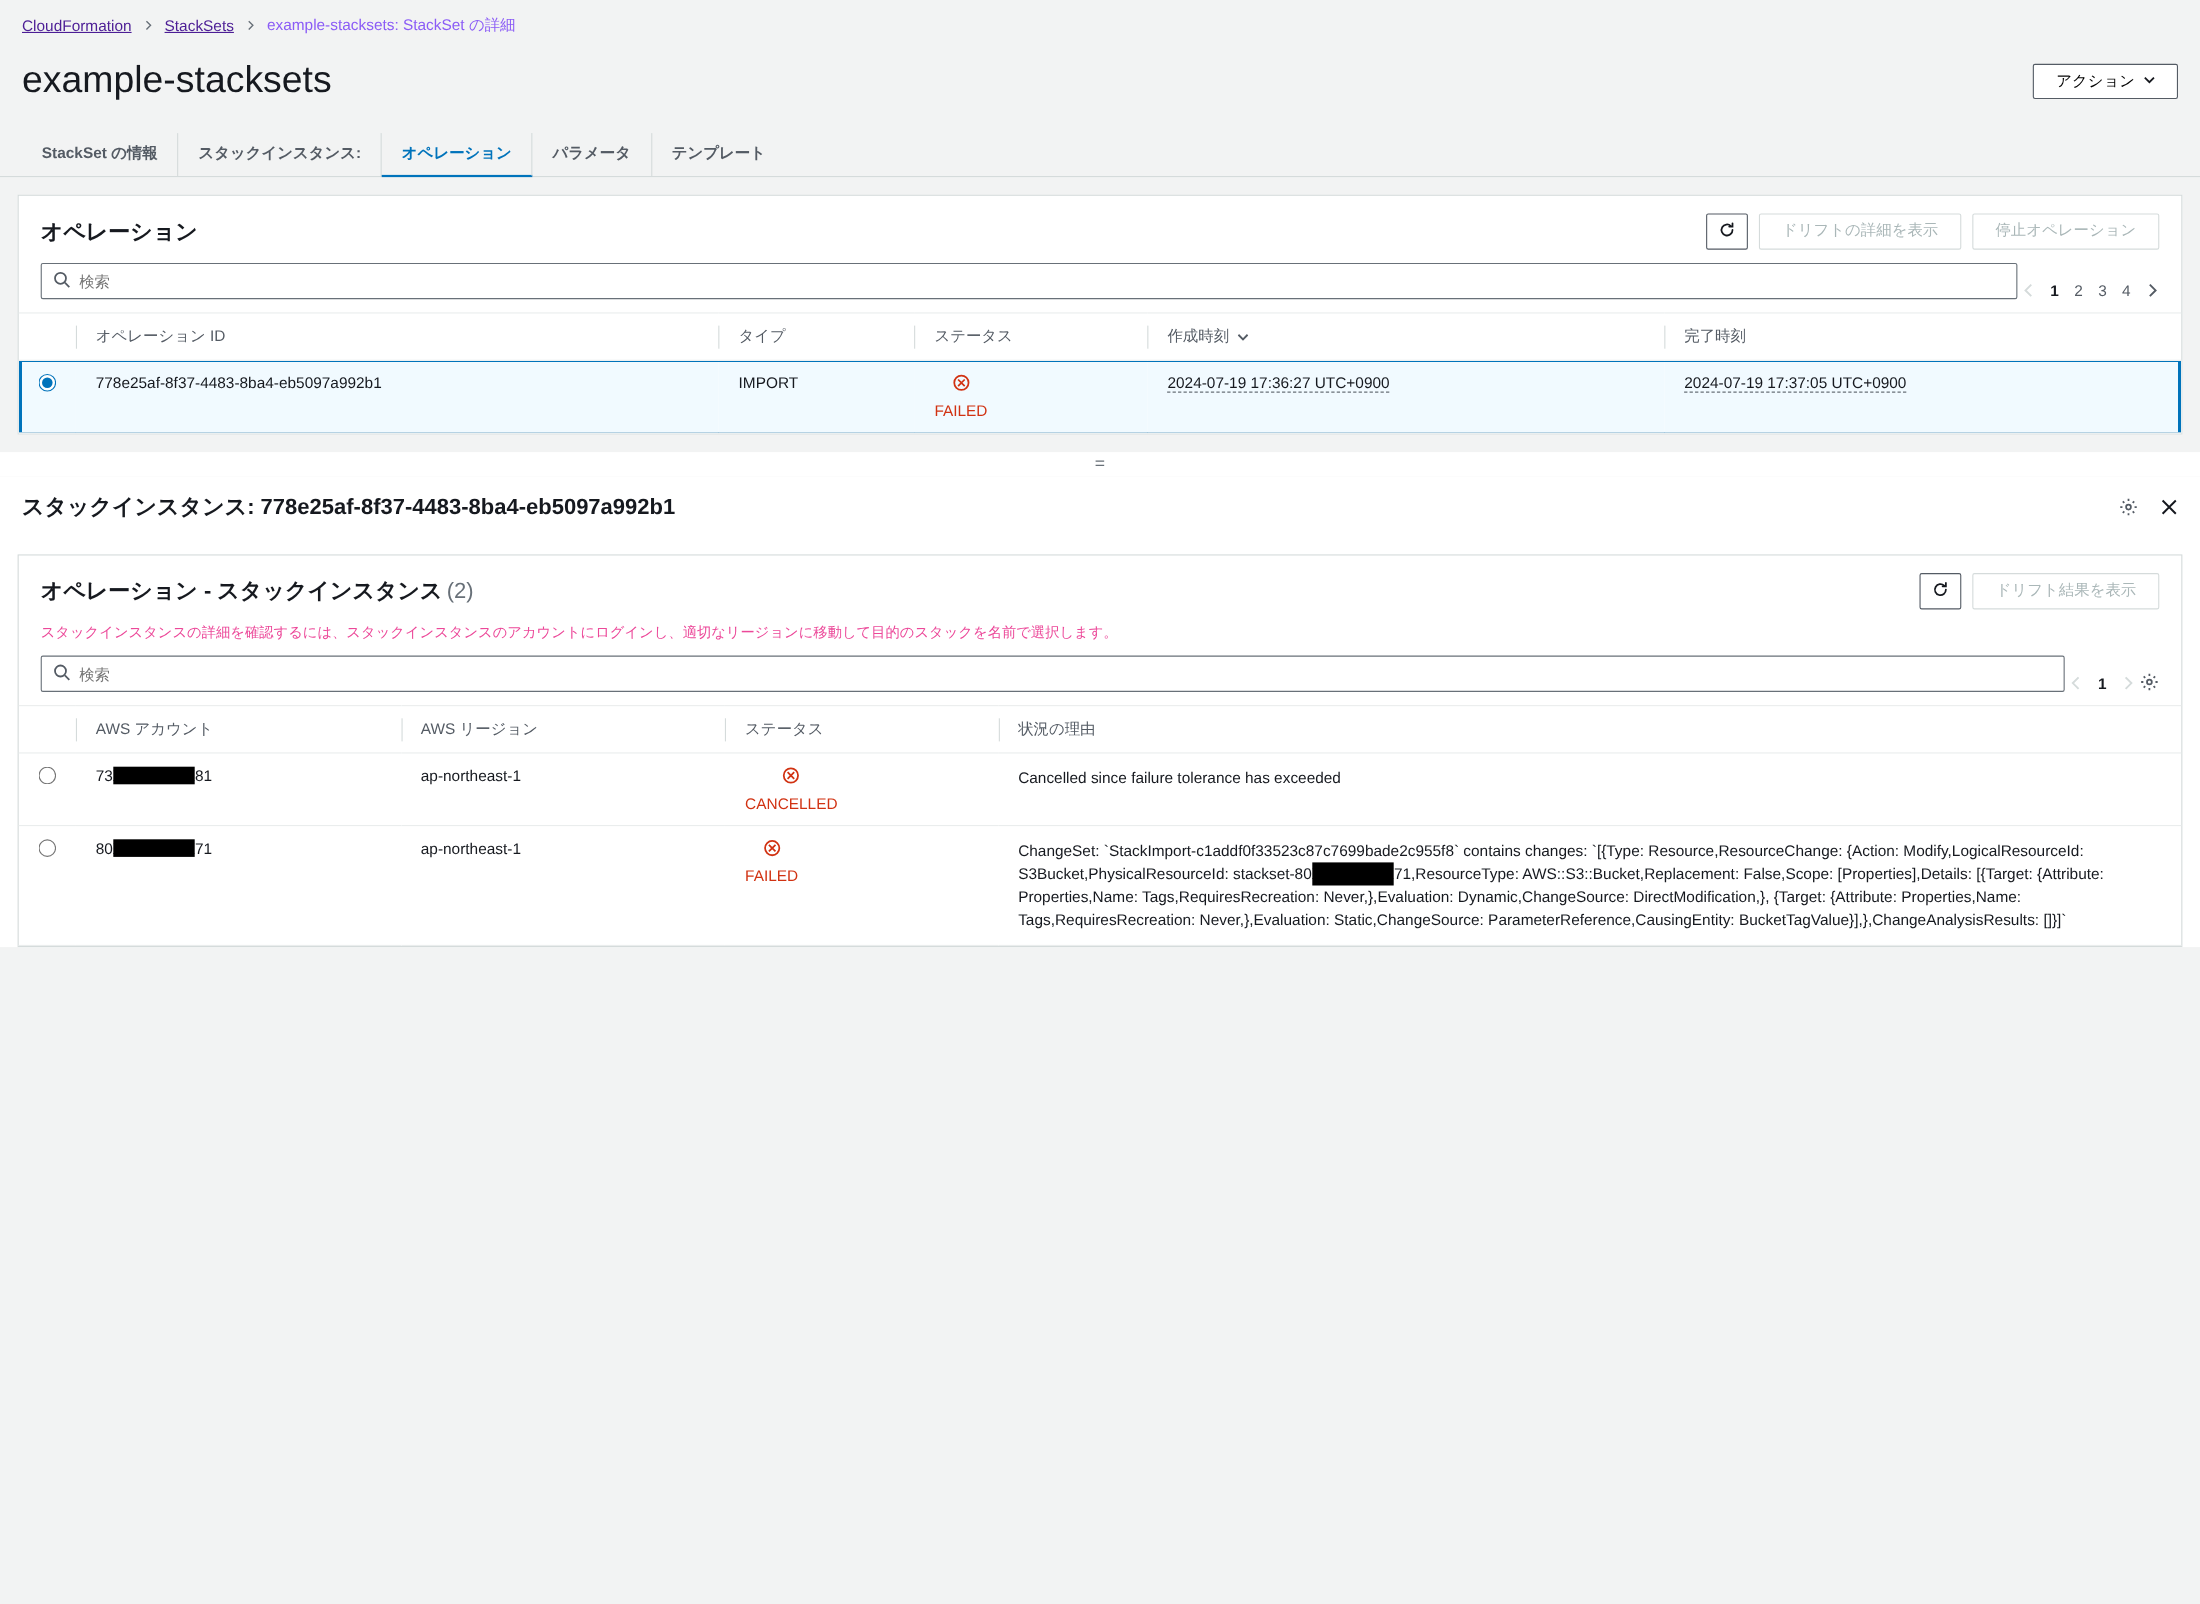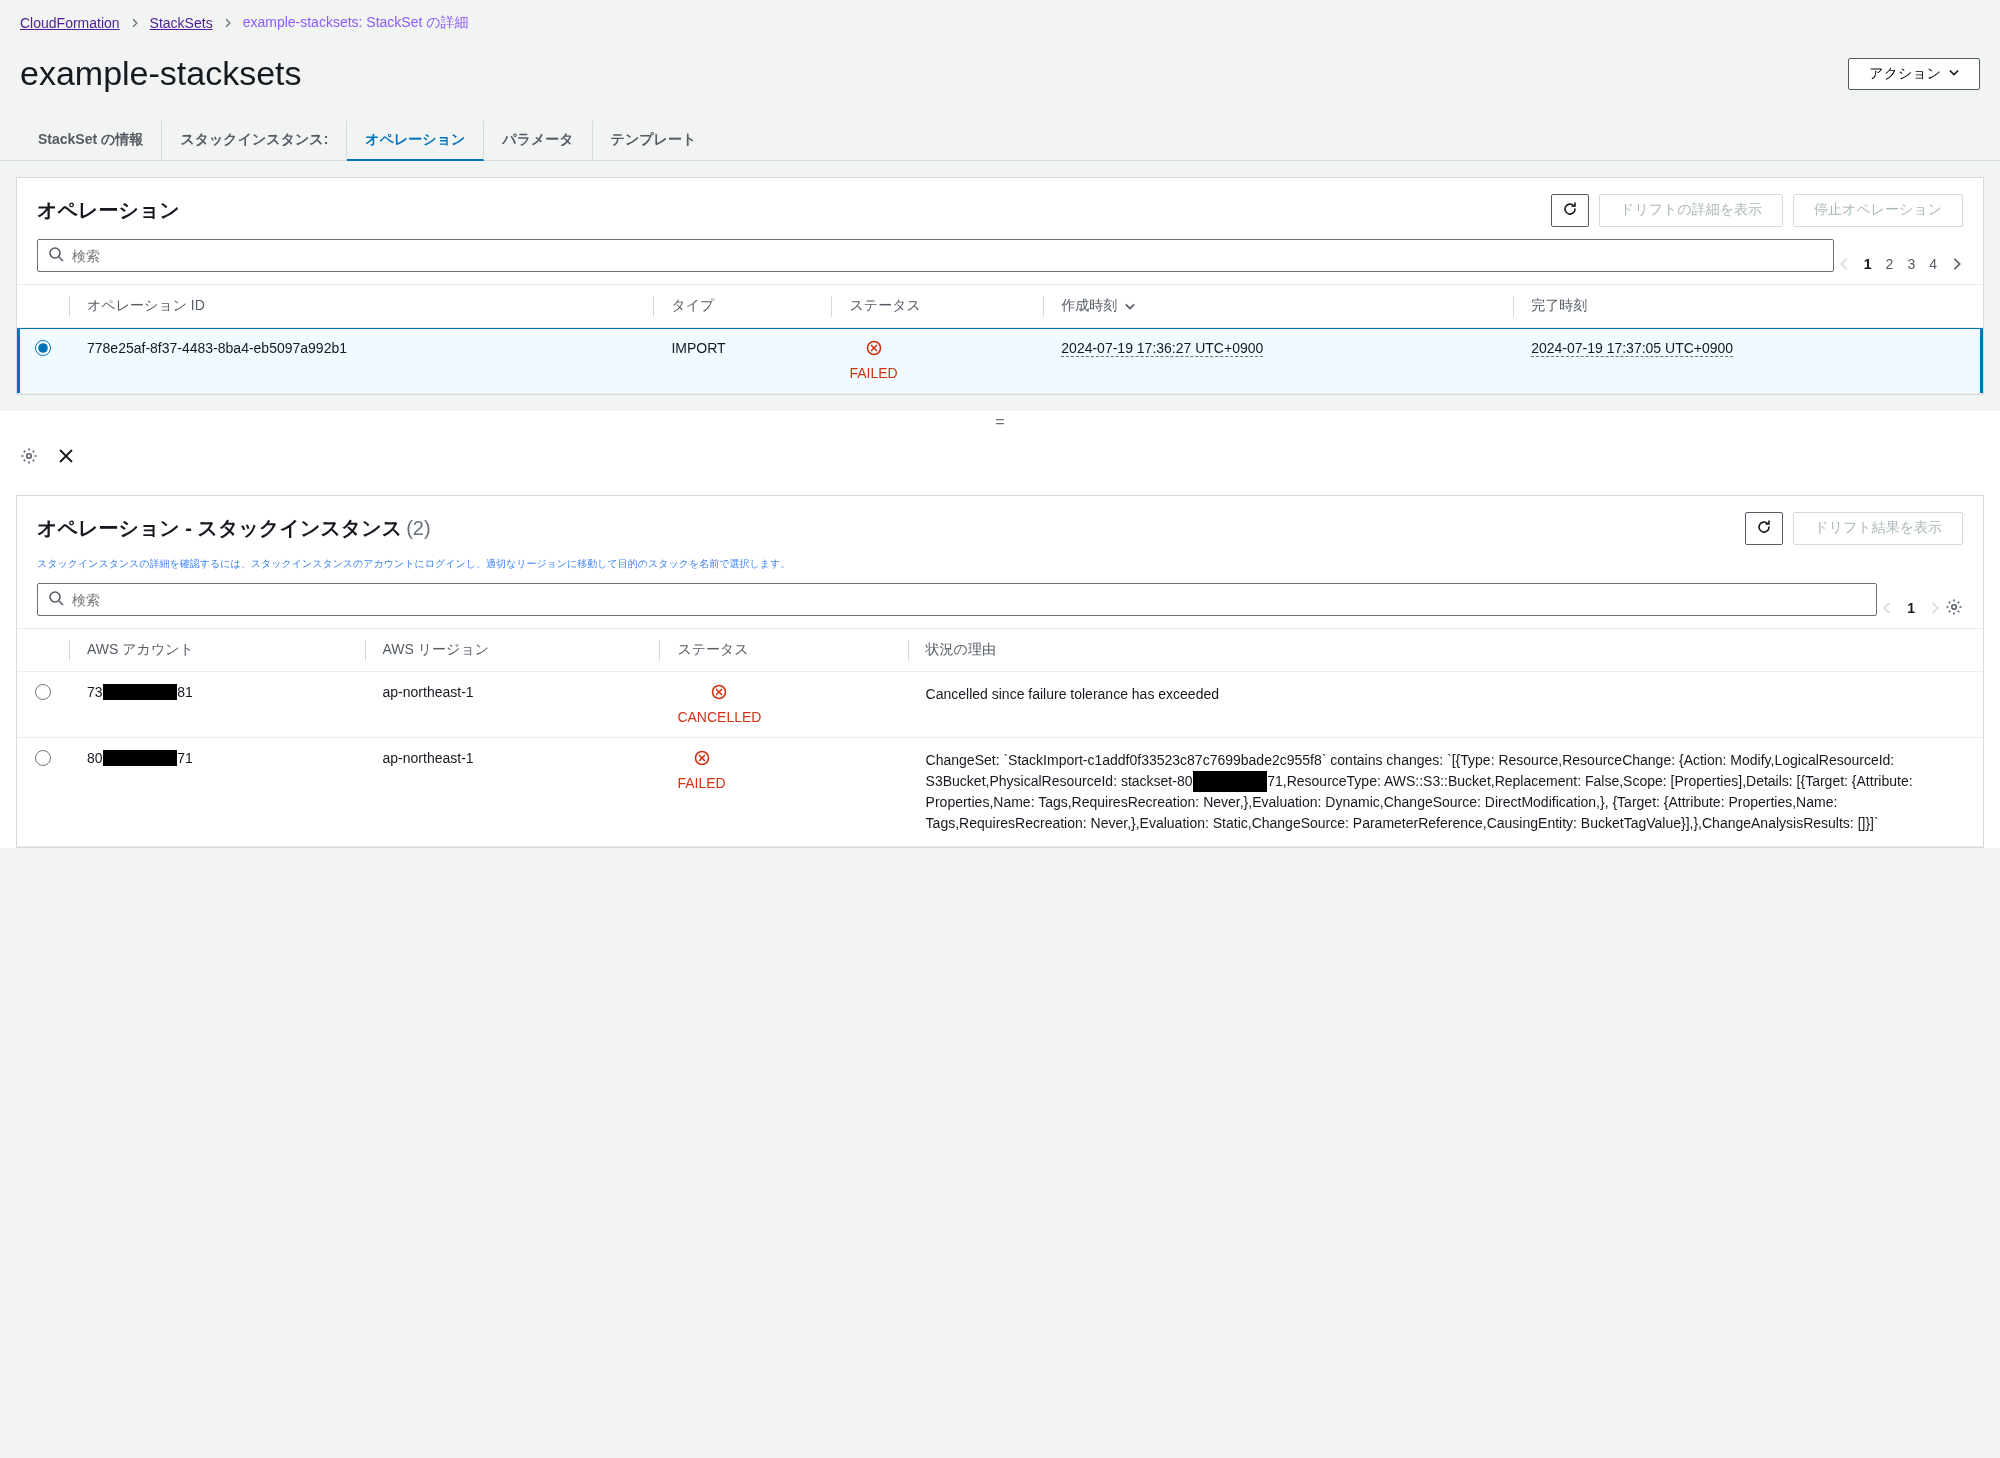--- a/index.html
+++ b/index.html
@@ -21,21 +21,21 @@
 
 .tabs { display: flex; padding: 0 20px; border-bottom: 1px solid #d5dbdb; }
 .tab { padding: 10px 18px; font-size: 14px; color: #545b64; font-weight: 700; cursor: pointer; border-right: 1px solid #d5dbdb; }
 .tab:last-child { border-right: none; }
 .tab.active { color: #0073bb; border-bottom: 2px solid #0073bb; margin-bottom: -1px; }
 
 .panel { background: #fff; border: 1px solid #d5dbdb; margin: 16px; }
 .panel-header { display: flex; align-items: center; justify-content: space-between; padding: 16px 20px 12px; }
 .panel-title { font-size: 20px; font-weight: 700; }
 .panel-actions { display: flex; gap: 10px; }
-.panel-subtext { color: #3b82f6; font-size: 10px; padding: 0 20px 12px; }
+.panel-subtext { color: #ec4899; font-size: 13px; padding: 0 20px 12px; }
 
 .search-row { display: flex; align-items: flex-end; gap: 4px; padding: 0 20px 12px; }
 .search-box { flex: 1; display: flex; align-items: center; border: 1px solid #687078; border-radius: 2px; padding: 6px 10px; background: #fff; }
 .search-box input { border: none; outline: none; flex: 1; font-size: 14px; font-family: inherit; padding-left: 8px; }
 .search-box svg { flex-shrink: 0; }
 
 .pagination { display: flex; align-items: center; gap: 14px; }
 .pagination .page-num { cursor: pointer; color: #545b64; }
 .pagination .page-num.active { color: #16191f; font-weight: 700; }
 .pagination .nav { cursor: pointer; color: #545b64; display: flex; }
@@ -194,20 +194,23 @@
           <td><span class="dotted">2024-07-19 17:37:05 UTC+0900</span></td>
         </tr>
       </tbody>
     </table>
   </div>
 
   <div class="divider-handle">=</div>
 
   <div class="detail-pane">
     <div class="detail-header">
+      <div class="detail-title">
+        <span>スタックインスタンス: </span><span>778e25af-8f37-4483-8ba4-eb5097a992b1</span>
+      </div>
       <div class="detail-icons">
         <span class="icon-btn">
           <svg width="18" height="18" viewBox="0 0 18 18">
               <circle cx="9" cy="9" r="2.2" stroke="#545b64" stroke-width="1.6" fill="none"></circle>
               <path d="M9 1.5v2M9 14.5v2M1.5 9h2M14.5 9h2M3.8 3.8l1.4 1.4M12.8 12.8l1.4 1.4M3.8 14.2l1.4-1.4M12.8 5.2l1.4-1.4" stroke="#545b64" stroke-width="1.6"></path>
             </svg>
         </span>
         <span class="icon-btn">
           <svg width="16" height="16" viewBox="0 0 16 16">
               <path d="M2 2l12 12M14 2L2 14" stroke="#16191f" stroke-width="1.8"></path>

